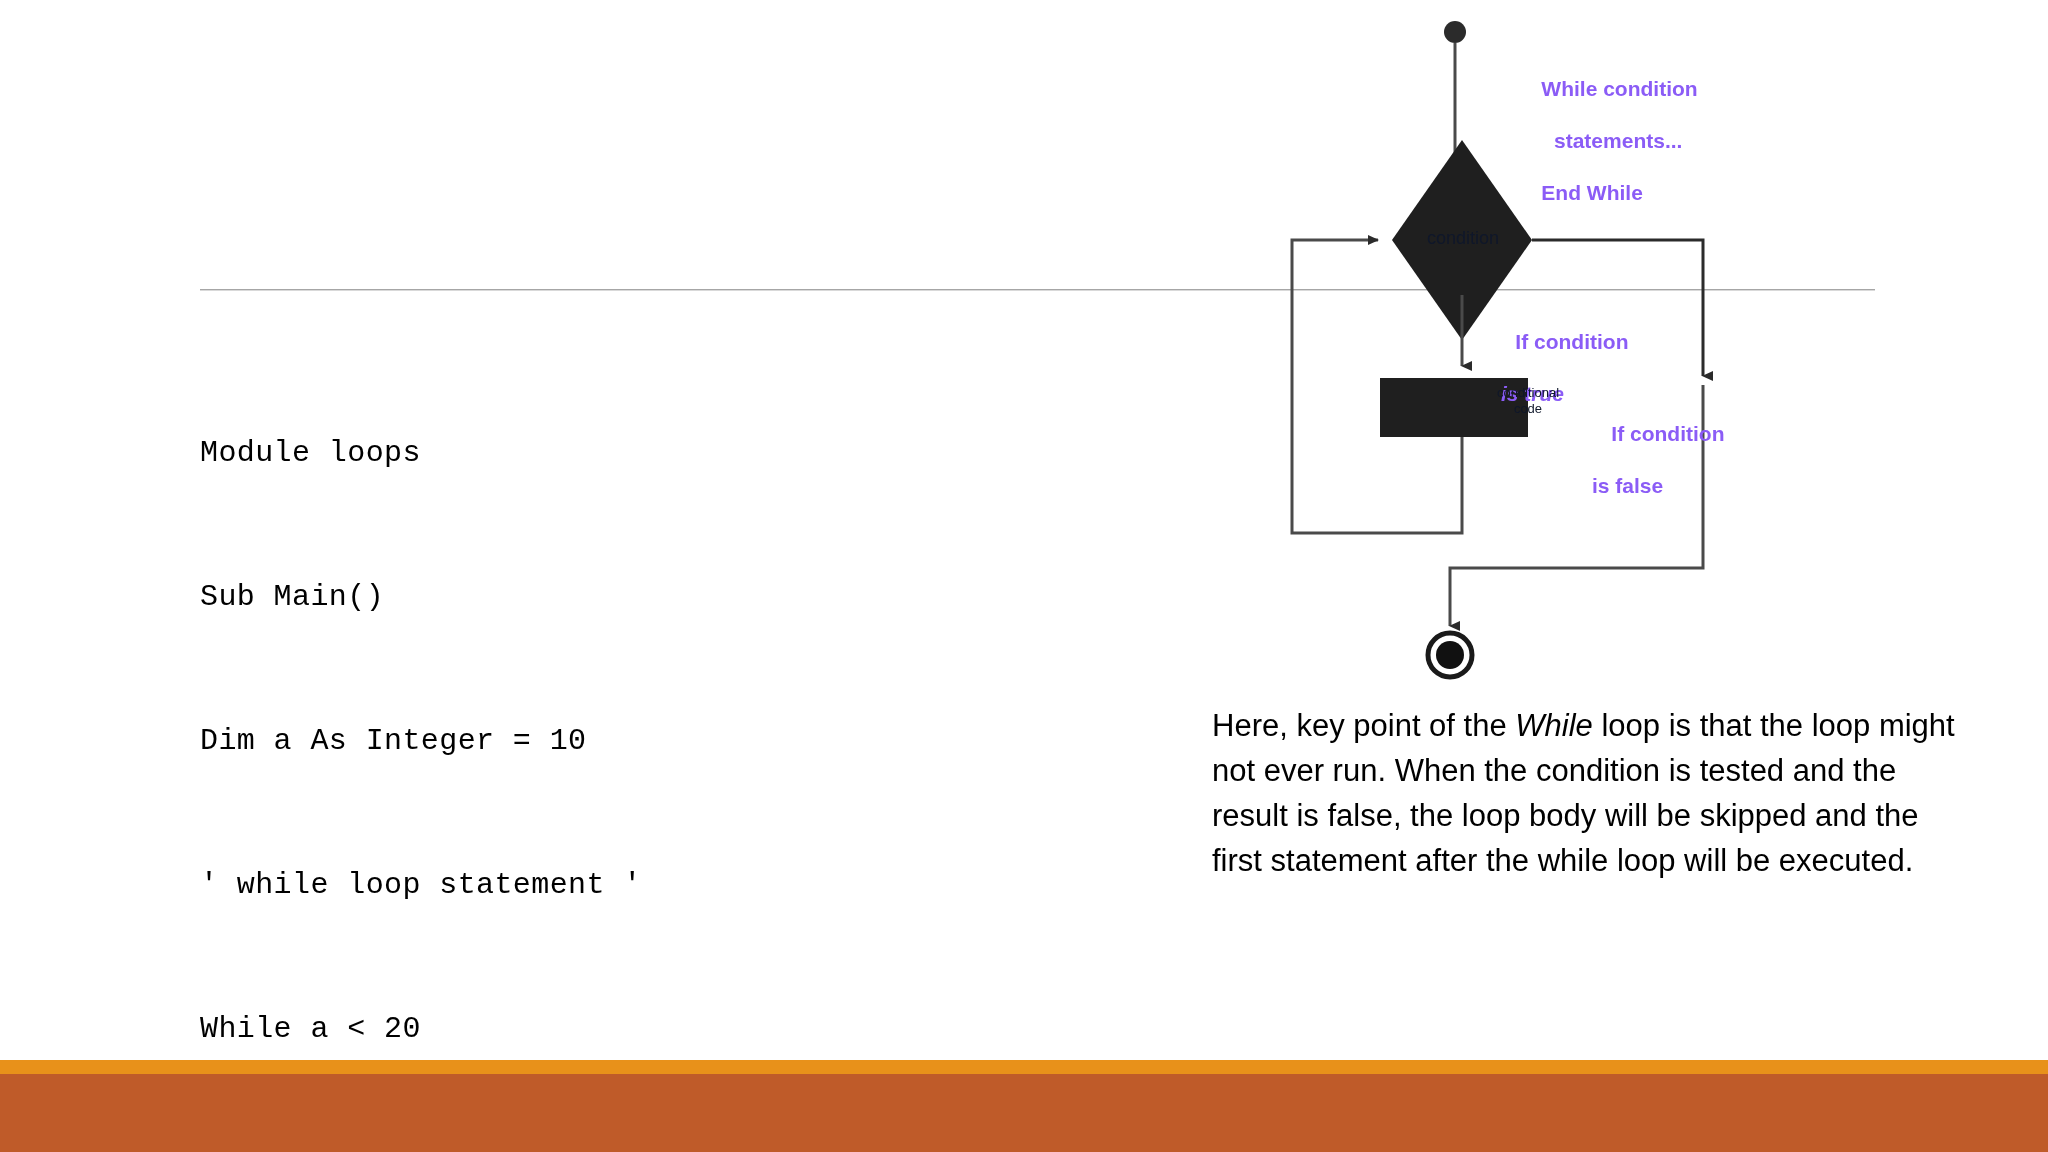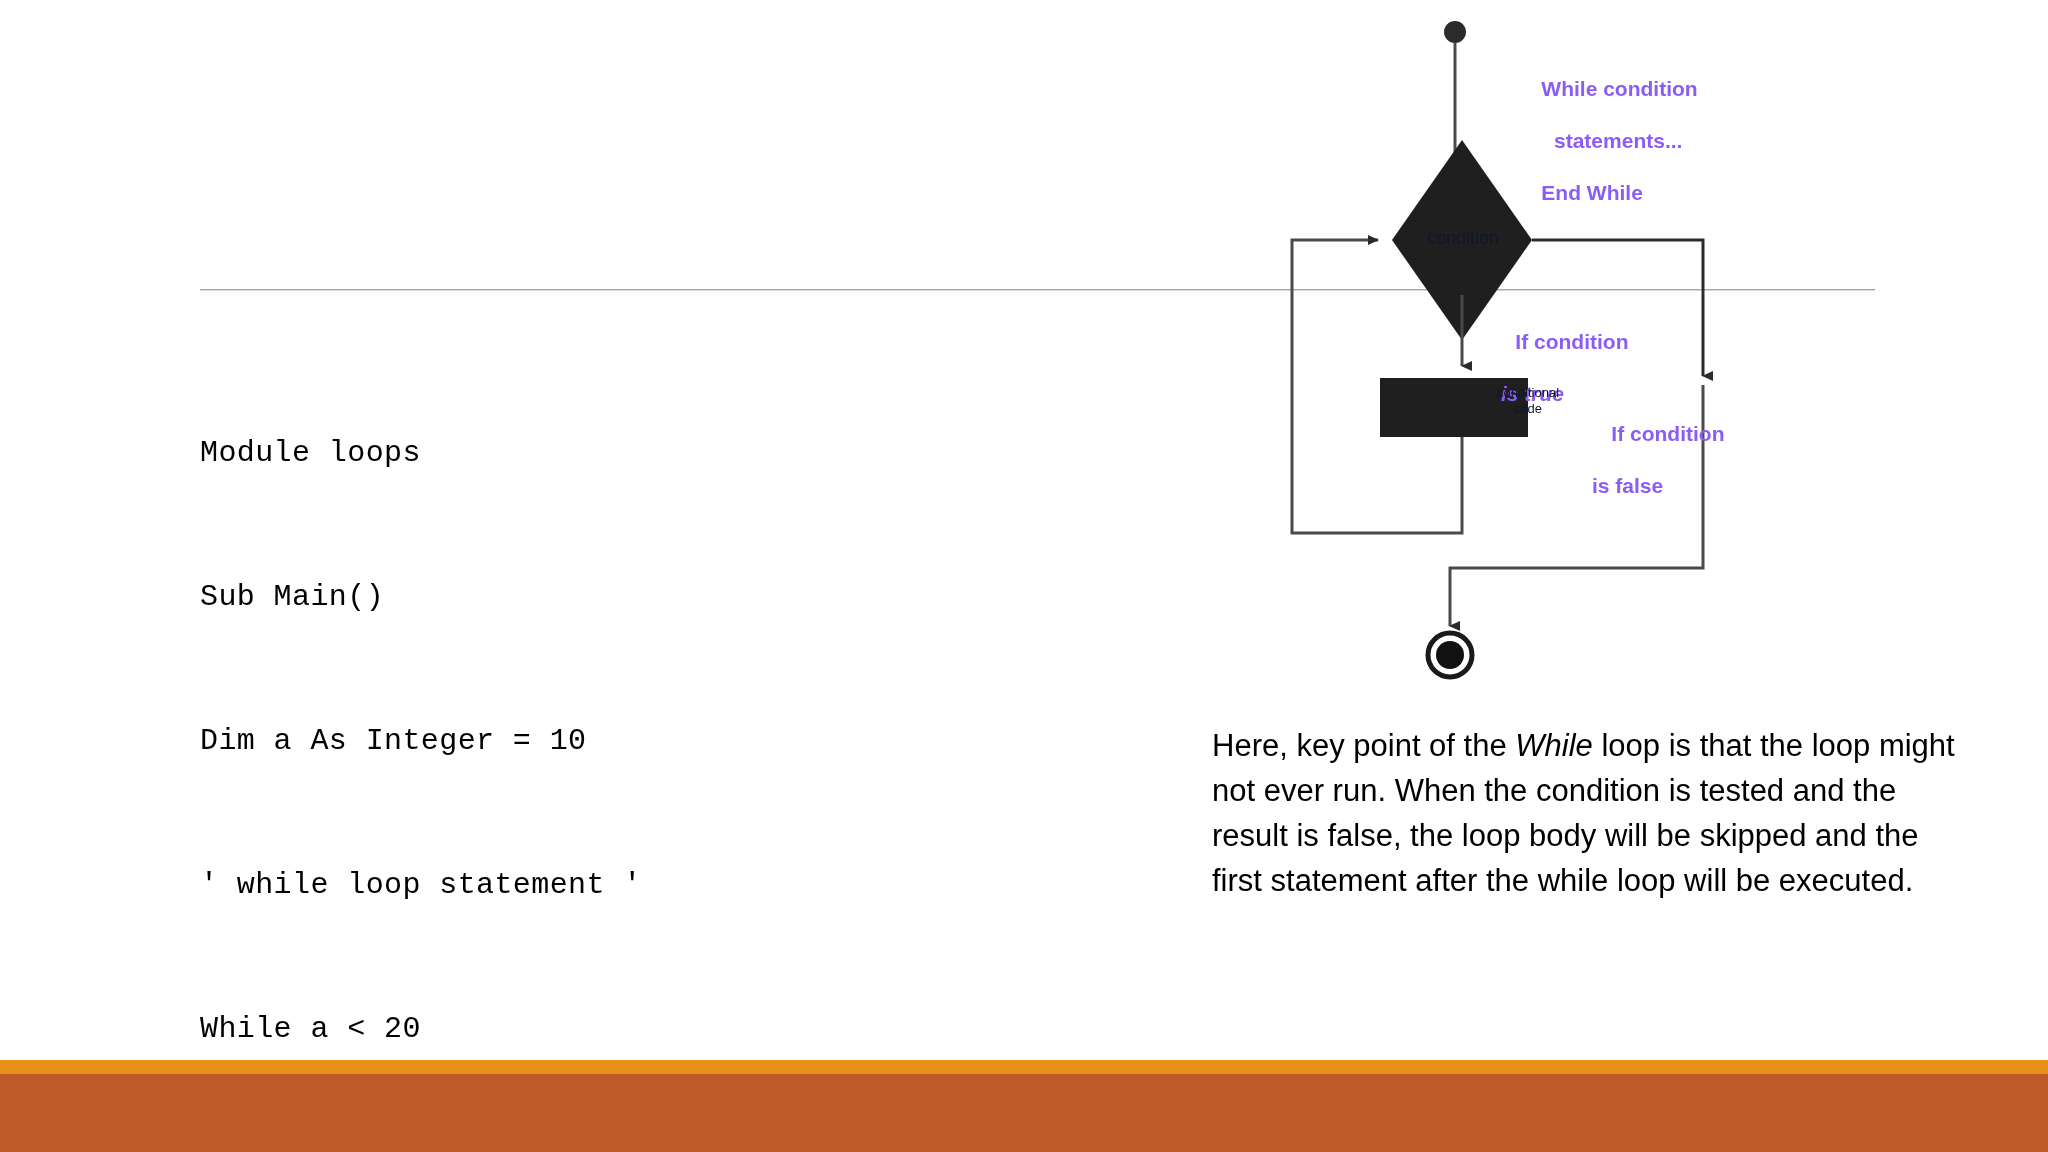--- a/index.html
+++ b/index.html
@@ -98,21 +98,21 @@
     left: 1454px;
     top: 385px;
     width: 148px;
     font-size: 13px;
   }
 
   
   .body-paragraph {
     position: absolute;
     left: 1212px;
-    top: 692px;
+    top: 672px;
     width: 762px;
     font-family: "Liberation Sans", sans-serif;
     font-size: 31px;
     line-height: 45px;
     color: #000000;
   }
   .body-paragraph em { font-style: italic; }
 
   
   .band-amber {

